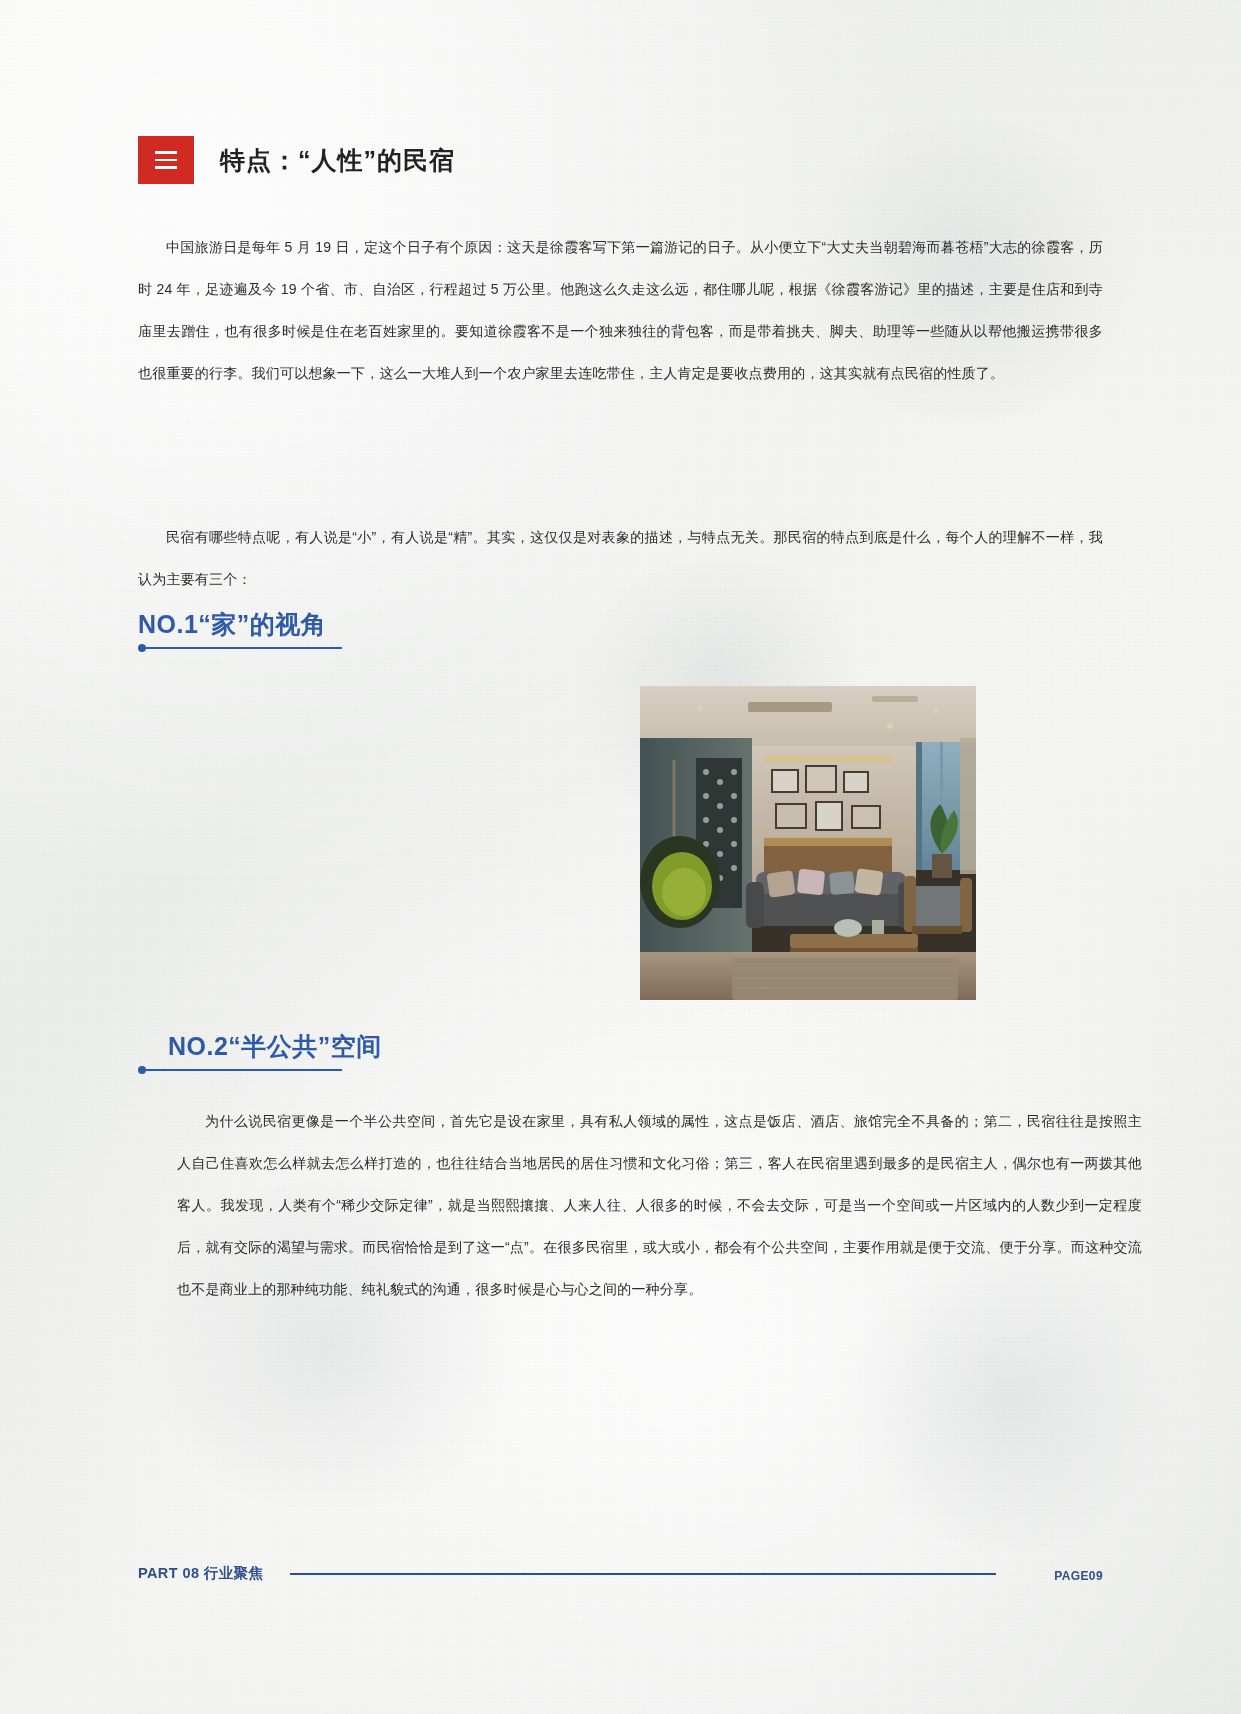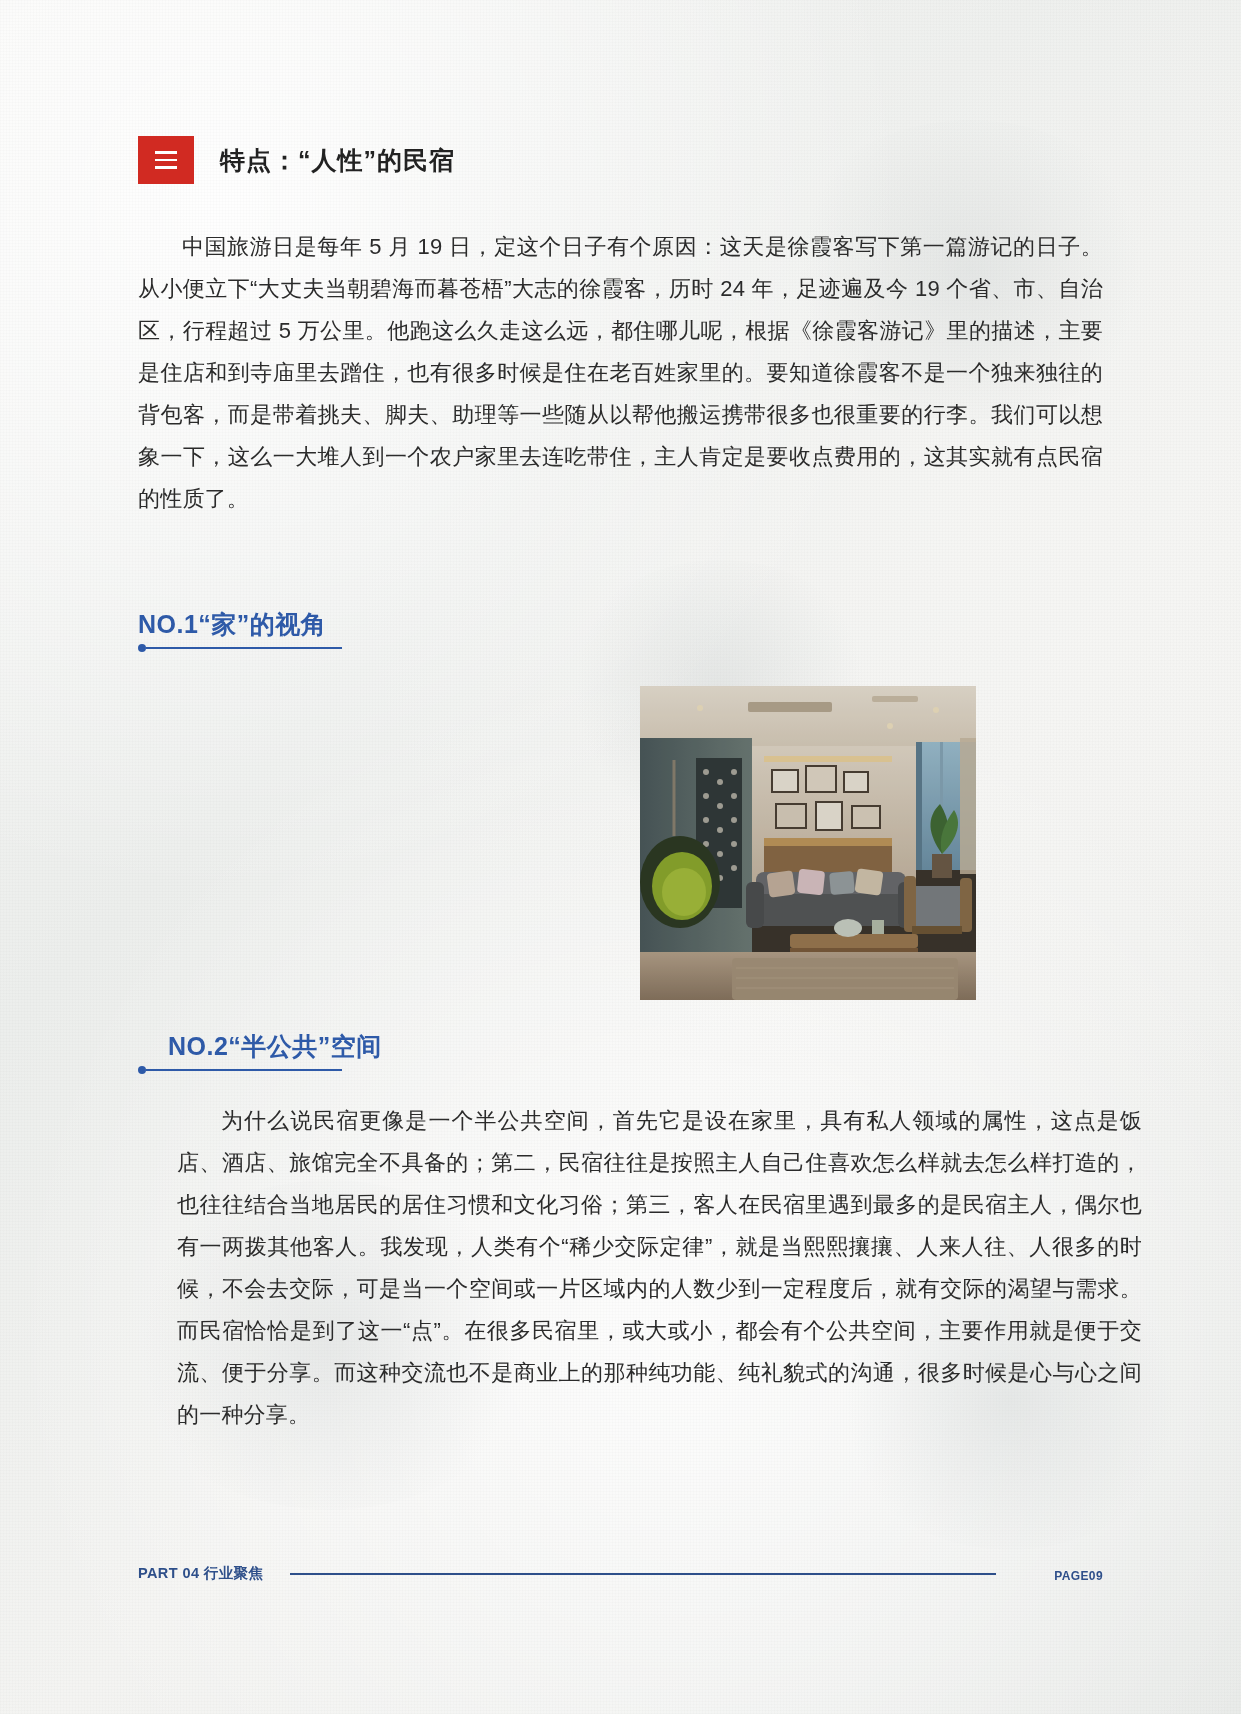--- a/index.html
+++ b/index.html
@@ -73,21 +73,21 @@
     font-size: 25px;
     font-weight: bold;
     color: #222222;
     letter-spacing: 1px;
   }
 
   
   p.body {
     position: absolute;
     margin: 0;
-    font-size: 22px;
+    font-size: 14px;
     line-height: 42px;
     color: #2b2b2b;
     text-align: justify;
     text-justify: inter-ideograph;
     letter-spacing: 0.2px;
   }
   .indent {
     text-indent: 2em;
   }
 
@@ -171,20 +171,21 @@
       <div class="bar"></div>
       <div class="bar"></div>
       <div class="bar"></div>
     </div>
     <div class="section-title">特点：“人性”的民宿</div>
   </div>
 
   <p class="body indent" style="left:138px; top:226px; width:965px;">中国旅游日是每年 5 月 19 日，定这个日子有个原因：这天是徐霞客写下第一篇游记的日子。从小便立下“大丈夫当朝碧海而暮苍梧”大志的徐霞客，历时 24 年，足迹遍及今 19 个省、市、自治区，行程超过 5 万公里。他跑这么久走这么远，都住哪儿呢，根据《徐霞客游记》里的描述，主要是住店和到寺庙里去蹭住，也有很多时候是住在老百姓家里的。要知道徐霞客不是一个独来独往的背包客，而是带着挑夫、脚夫、助理等一些随从以帮他搬运携带很多也很重要的行李。我们可以想象一下，这么一大堆人到一个农户家里去连吃带住，主人肯定是要收点费用的，这其实就有点民宿的性质了。</p>
 
 
+  <p class="body indent" style="left:138px; top:516px; width:965px;">民宿有哪些特点呢，有人说是“小”，有人说是“精”。其实，这仅仅是对表象的描述，与特点无关。那民宿的特点到底是什么，每个人的理解不一样，我认为主要有三个：</p>
 
   <div class="no-heading" style="left:138px; top:608px;">NO.1“家”的视角</div>
   <div class="no-dot" style="left:138px; top:644px;"></div>
   <div class="no-rule" style="left:146px; top:647px; width:196px;"></div>
 
 
   <div class="photo">
     <svg width="336" height="314" viewBox="0 0 336 314" xmlns="http://www.w3.org/2000/svg">
       <defs>
         <linearGradient id="wallg" x1="0" y1="0" x2="0" y2="1">
@@ -309,17 +310,17 @@
       <rect width="336" height="314" fill="#2a1d10" opacity="0.12"></rect>
     </svg>
   </div>
 
   <div class="no-heading" style="left:138px; top:1030px;margin-left:30px;">NO.2“半公共”空间</div>
   <div class="no-dot" style="left:138px; top:1066px;"></div>
   <div class="no-rule" style="left:146px; top:1069px; width:196px;"></div>
 
   <p class="body indent" style="left:138px; top:1100px; width:965px;margin-left:39px;">为什么说民宿更像是一个半公共空间，首先它是设在家里，具有私人领域的属性，这点是饭店、酒店、旅馆完全不具备的；第二，民宿往往是按照主人自己住喜欢怎么样就去怎么样打造的，也往往结合当地居民的居住习惯和文化习俗；第三，客人在民宿里遇到最多的是民宿主人，偶尔也有一两拨其他客人。我发现，人类有个“稀少交际定律”，就是当熙熙攘攘、人来人往、人很多的时候，不会去交际，可是当一个空间或一片区域内的人数少到一定程度后，就有交际的渴望与需求。而民宿恰恰是到了这一“点”。在很多民宿里，或大或小，都会有个公共空间，主要作用就是便于交流、便于分享。而这种交流也不是商业上的那种纯功能、纯礼貌式的沟通，很多时候是心与心之间的一种分享。</p>
 
-  <div class="footer-left">PART 04 行业聚焦</div>
+  <div class="footer-left">PART 08 行业聚焦</div>
   <div class="footer-rule"></div>
   <div class="footer-right">PAGE09</div>
 
 </div>
 
 </body></html>

